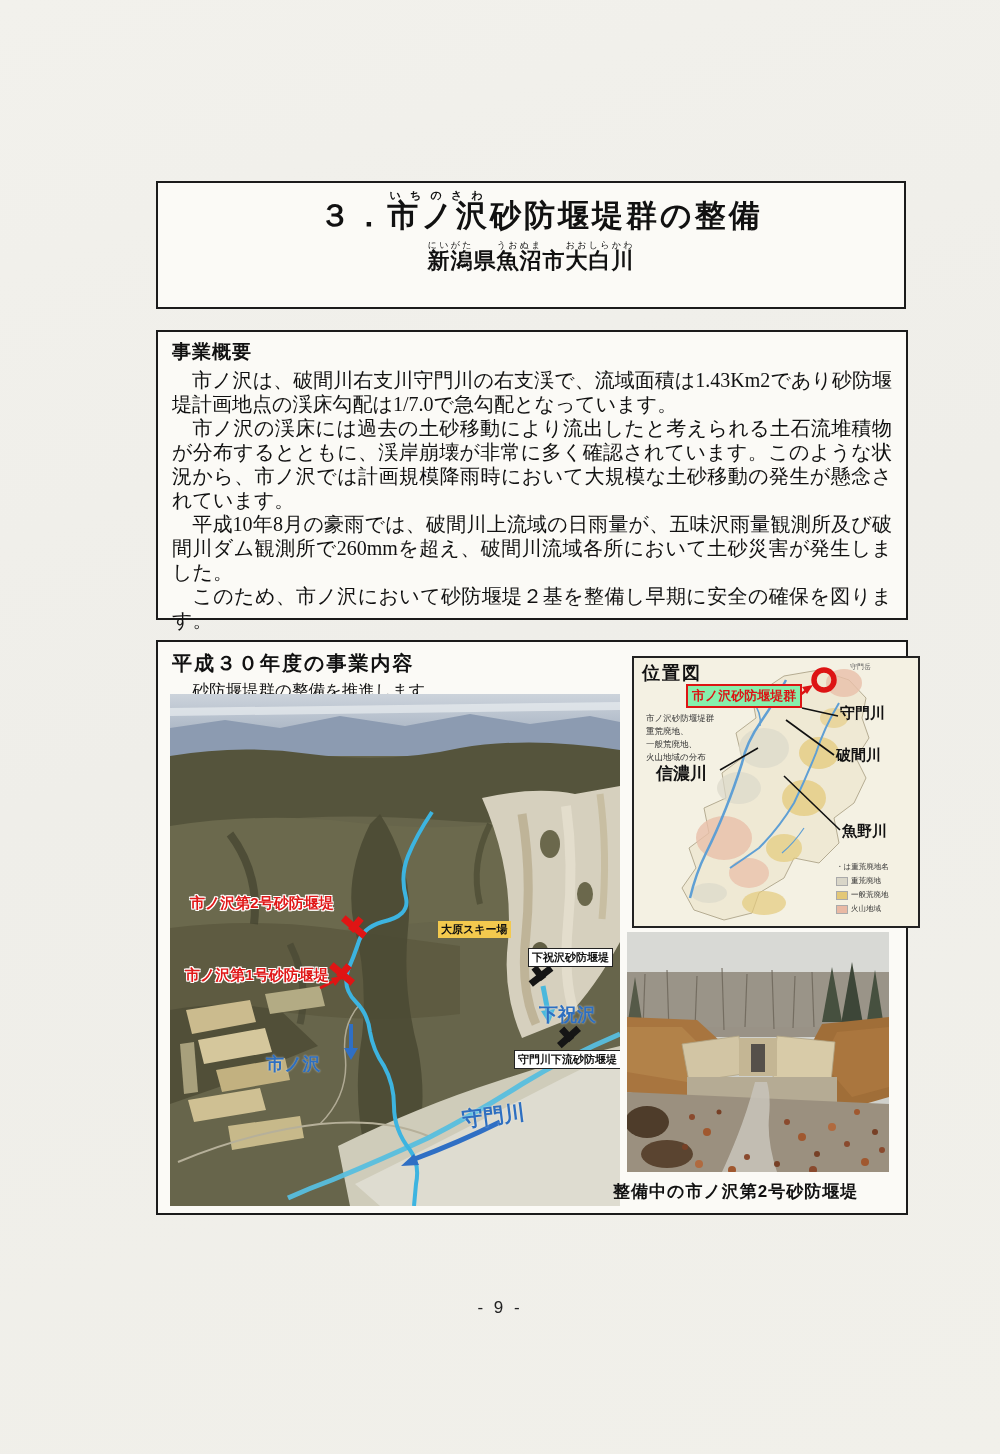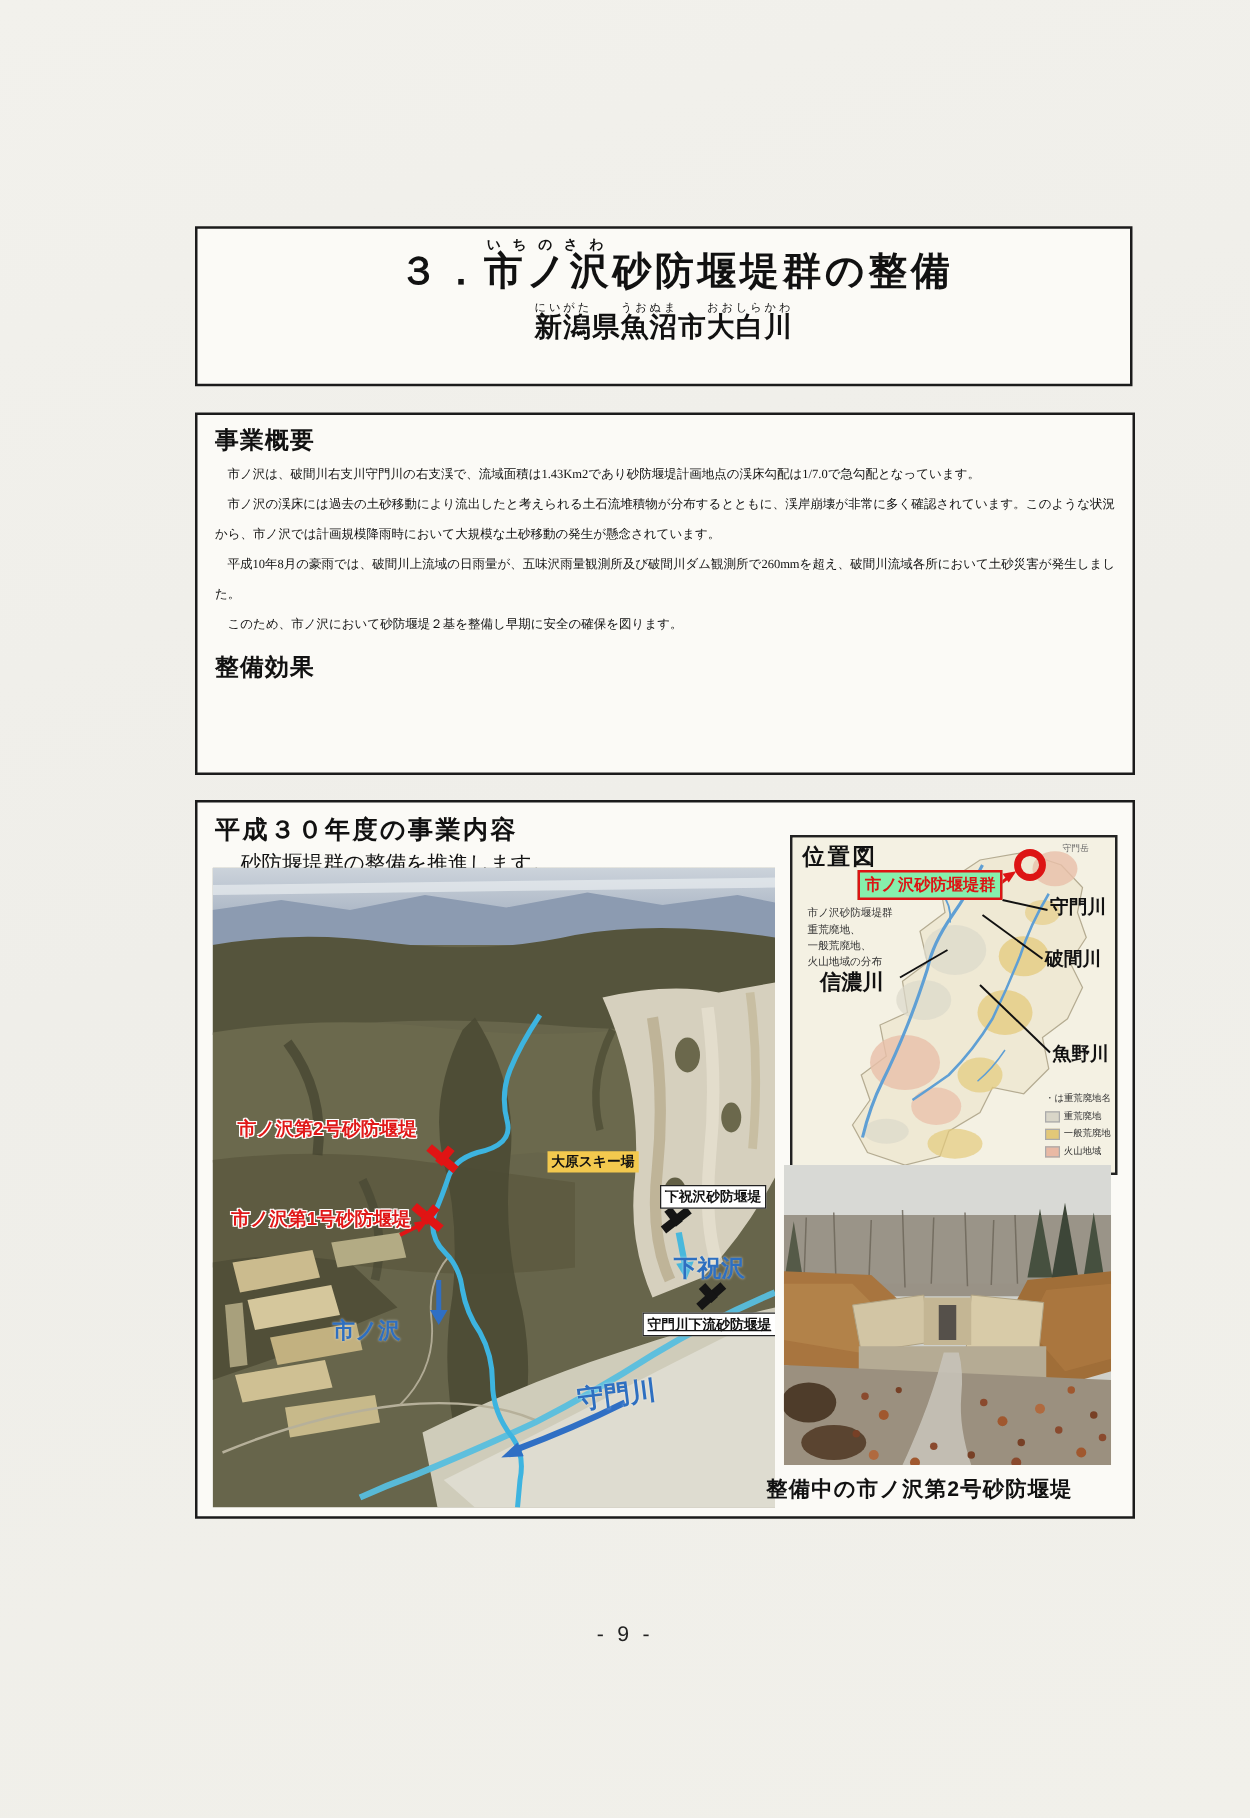--- a/index.html
+++ b/index.html
@@ -15,41 +15,41 @@
   #titleBox{left:156px;top:181px;width:750px;height:128px;text-align:center;padding-top:7px;}
   .main-title{font-size:31px;font-weight:bold;letter-spacing:3px;line-height:1.1;padding-left:20px;}
   .main-title rt{font-size:11px;font-weight:bold;letter-spacing:5px;}
   .subtitle{margin-top:7px;font-family:"Liberation Serif","DejaVu Serif",serif;
     font-size:22px;font-weight:600;letter-spacing:1px;}
   .subtitle rt{font-size:9px;font-weight:normal;letter-spacing:2px;}
 
   
   #overviewBox{left:156px;top:330px;width:752px;height:290px;padding:5px 14px;}
   h2.sec{font-size:19px;font-weight:bold;margin:2px 0 3px 0;letter-spacing:1px;}
-  .body-text{font-family:"Liberation Serif","DejaVu Serif",serif;font-size:10px;
+  .body-text{font-family:"Liberation Serif","DejaVu Serif",serif;font-size:20px;
     line-height:24px;text-align:justify;margin:0;}
   #effectHeading{margin-top:9px;}
 
   
   #worksBox{left:156px;top:640px;width:752px;height:575px;padding:6px 12px;}
   #worksHeading{font-size:20px;font-weight:bold;margin:2px 0 0 2px;letter-spacing:2px;}
   #worksDesc{font-family:"Liberation Serif","DejaVu Serif",serif;font-size:16.5px;margin:3px 0 0 6px;}
 
   .aerial{position:absolute;left:12px;top:52px;width:450px;height:596px;overflow:hidden;}
   .aerial svg{position:absolute;left:0;top:0;}
   .photo-label{position:absolute;white-space:nowrap;}
   .red-label{color:#e01818;font-weight:bold;font-size:15px;
     text-shadow:-1px -1px 0 #fff,1px -1px 0 #fff,-1px 1px 0 #fff,1px 1px 0 #fff,0 1px 0 #fff,0 -1px 0 #fff;}
   .tag-label{font-size:11px;font-weight:bold;background:#fff;border:1px solid #222;padding:1px 3px;color:#111;}
   .ski-label{font-size:11px;font-weight:bold;background:#f3c94e;padding:1px 3px;color:#111;}
   .blue-label{color:#2e6fc0;font-weight:bold;
     text-shadow:0 0 2px rgba(255,255,255,.65);}
 
   
-  .map{position:absolute;left:474px;top:26px;width:262px;height:272px;
+  .map{position:absolute;left:474px;top:14px;width:288px;height:272px;
     background:#f4f1e3;border:2px solid #222;box-sizing:border-box;overflow:hidden;}
   .map svg{position:absolute;left:0;top:0;}
   .map-title{position:absolute;left:8px;top:3px;font-size:18px;font-weight:bold;letter-spacing:2px;}
   .site-label{position:absolute;left:52px;top:26px;border:2px solid #dd1414;color:#dd1414;
     font-size:13px;font-weight:bold;background:#86efac;padding:1px 4px;white-space:nowrap;}
   .map-river{position:absolute;font-size:15px;font-weight:bold;white-space:nowrap;}
   .map-peak{position:absolute;left:216px;top:4px;font-size:7px;color:#666;}
   .map-note{position:absolute;left:12px;top:54px;font-size:8.5px;line-height:13px;color:#333;}
   .map-legend{position:absolute;left:202px;top:202px;font-size:7.5px;color:#333;line-height:14px;}
   .legend-row{display:flex;align-items:center;gap:3px;}
@@ -160,21 +160,21 @@
         <path d="M330 428 Q290 448 242 466" stroke="#2f6fc4" stroke-width="5" fill="none"></path>
         <polygon points="231,472 244,460 249,471" fill="#2f6fc4"></polygon>
       </g>
     </svg>
     <span class="photo-label red-label" style="left:20px;top:200px;">市ノ沢第2号砂防堰堤</span>
     <span class="photo-label red-label" style="left:15px;top:272px;">市ノ沢第1号砂防堰堤</span>
     <span class="photo-label ski-label" style="left:268px;top:227px;">大原スキー場</span>
     <span class="photo-label tag-label" style="left:358px;top:254px;">下祝沢砂防堰堤</span>
     <span class="photo-label blue-label" style="left:369px;top:308px;font-size:19px;">下祝沢</span>
     <span class="photo-label blue-label" style="left:96px;top:358px;font-size:18px;">市ノ沢</span>
-    <span class="photo-label tag-label" style="left:344px;top:356px;text-decoration:underline;">守門川下流砂防堰堤</span>
+    <span class="photo-label tag-label" style="left:344px;top:356px;">守門川下流砂防堰堤</span>
     <span class="photo-label blue-label" style="left:292px;top:408px;font-size:21px;transform:rotate(-7deg);">守門川</span>
   </div>
 
   <div class="map">
     <svg width="258" height="268" viewBox="0 0 258 268">
       <rect width="258" height="268" fill="#f4f1e3"></rect>
       <path d="M150 18 L185 12 L215 22 L232 40 L228 60 L235 80 L222 100 L232 120 L220 145 L200 160 L205 185 L185 205 L160 200 L150 220 L125 235 L118 255 L90 262 L60 252 L48 230 L62 210 L55 190 L75 175 L70 150 L92 140 L88 115 L108 100 L102 75 L122 60 L118 38 L135 28 Z" fill="#efe9d4" stroke="#b5ac92" stroke-width="1"></path>
       <ellipse cx="210" cy="25" rx="18" ry="14" fill="#e9bfa9" opacity=".8"></ellipse>
       <ellipse cx="90" cy="180" rx="28" ry="22" fill="#e9bfa9" opacity=".8"></ellipse>
       <ellipse cx="115" cy="215" rx="20" ry="15" fill="#e9bfa9" opacity=".75"></ellipse>

